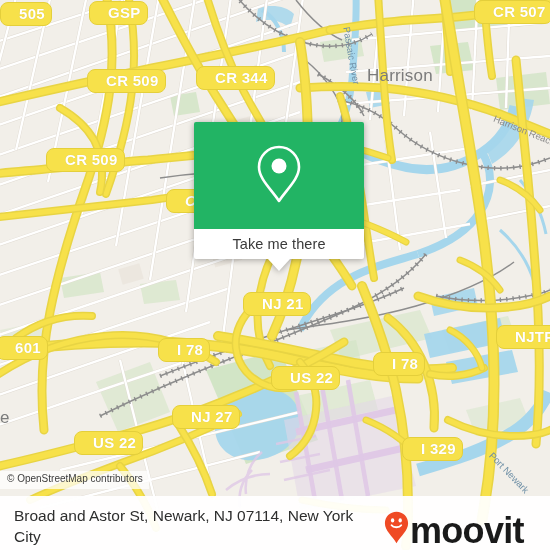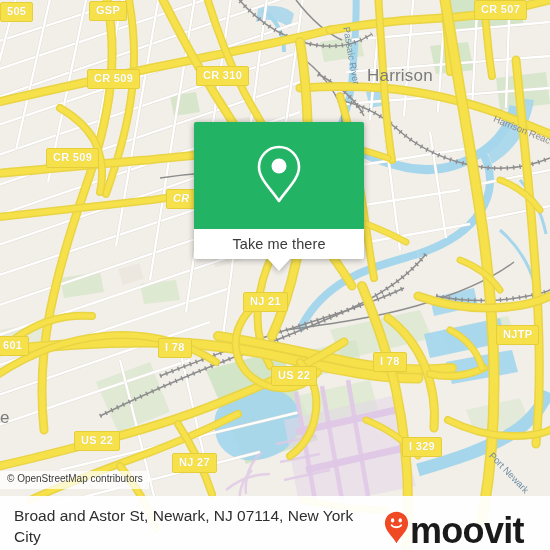--- a/index.html
+++ b/index.html
@@ -12,26 +12,26 @@
 
   
   #map-root { position:absolute; inset:0; overflow:hidden; background:#f2efe9; }
   #map-svg { position:absolute; left:0; top:0; }
 
   
   .shield {
     position:absolute;
     background:#f7e14a;
     border:1.5px solid #e4cf3b;
-    border-radius:2px;
+    border-radius:8px;
     color:#ffffff;
-    font-size:11px;
+    font-size:15px;
     font-weight:bold;
     line-height:1;
-    padding:3px 6px 4px 6px;
+    padding:3px 6px 4px 18px;
     letter-spacing:.3px;
     white-space:nowrap;
     text-shadow:0 0 1px rgba(0,0,0,.15);
   }
 
   
   .place-label {
     position:absolute;
     color:#7b7b7b;
     font-size:17px;
@@ -475,31 +475,31 @@
       <path class="mjrC" stroke-width="7" d="M366 420 C386 428 404 440 418 456"></path>
       <path class="mjr" stroke-width="4.5" d="M366 420 C386 428 404 440 418 456"></path>
       <path class="mjrC" stroke-width="7" d="M302 500 C330 506 358 510 386 510"></path>
       <path class="mjr" stroke-width="4.5" d="M302 500 C330 506 358 510 386 510"></path>
     </g>
   </svg>
 
   <div class="shield" style="left:0px;top:2px;">505</div>
   <div class="shield" style="left:89px;top:1px;">GSP</div>
   <div class="shield" style="left:462px;top:0px;margin-left:12px;">CR 507</div>
-  <div class="shield" style="left:196px;top:66px;">CR 310</div>
+  <div class="shield" style="left:196px;top:66px;">CR 344</div>
   <div class="shield" style="left:87px;top:69px;">CR 509</div>
   <div class="shield" style="left:46px;top:148px;">CR 509</div>
   <div class="shield" style="left:166px;top:189px;font-style:italic;">CR</div>
   <div class="shield" style="left:243px;top:292px;">NJ 21</div>
   <div class="shield" style="left:496px;top:325px;">NJTP</div>
   <div class="shield" style="left:-4px;top:336px;">601</div>
   <div class="shield" style="left:158px;top:338px;">I 78</div>
   <div class="shield" style="left:373px;top:352px;">I 78</div>
   <div class="shield" style="left:271px;top:366px;">US 22</div>
-  <div class="shield" style="left:172px;top:405px;margin-top:48px;">NJ 27</div>
+  <div class="shield" style="left:172px;top:405px;">NJ 27</div>
   <div class="shield" style="left:402px;top:437px;">I 329</div>
   <div class="shield" style="left:74px;top:431px;">US 22</div>
 
   <div class="place-label" style="left:367px;top:66px;">Harrison</div>
   <div class="place-label" style="left:0px;top:408px;">e</div>
 
   <div class="water-label" style="left:352px;top:26px;transform:rotate(80deg);transform-origin:0 0;">Passaic River</div>
   <div class="water-label" style="left:495px;top:450px;transform:rotate(46deg);transform-origin:0 0;">Port Newark</div>
 
   <div class="road-name-label" style="left:496px;top:113px;transform:rotate(22deg);transform-origin:0 0;">Harrison Reach</div>

